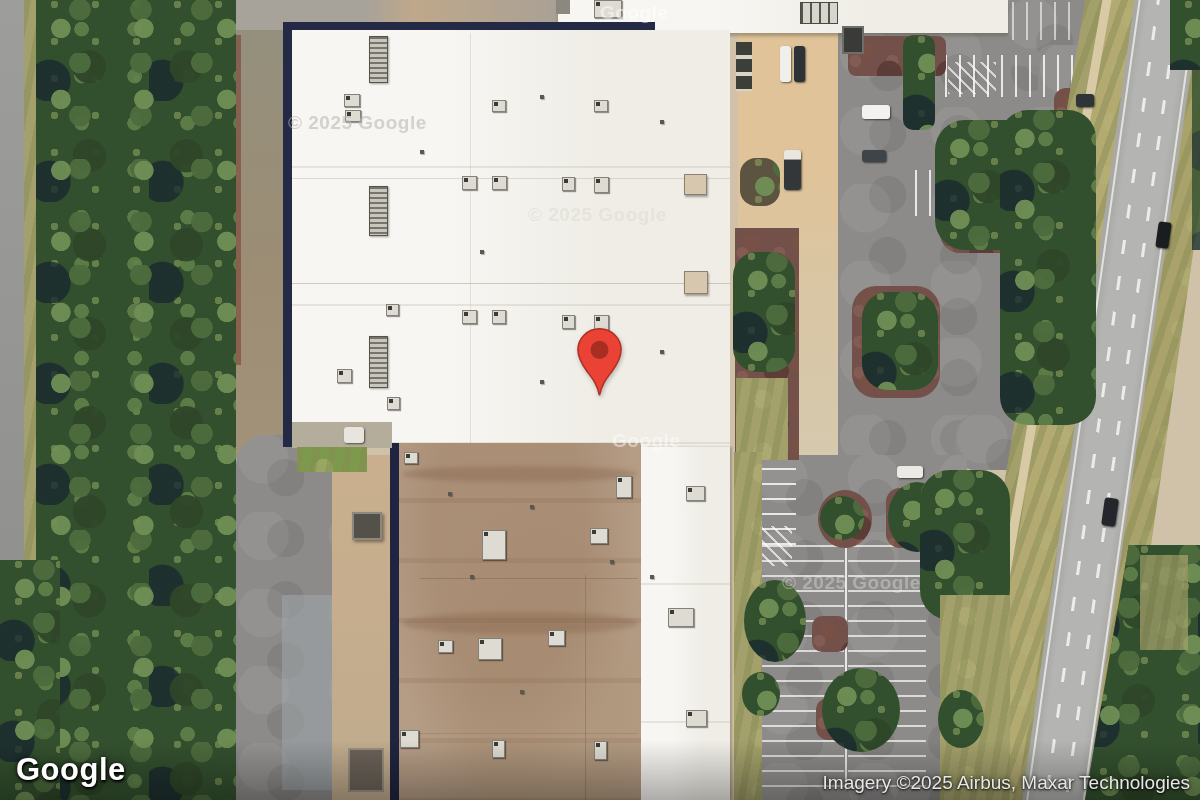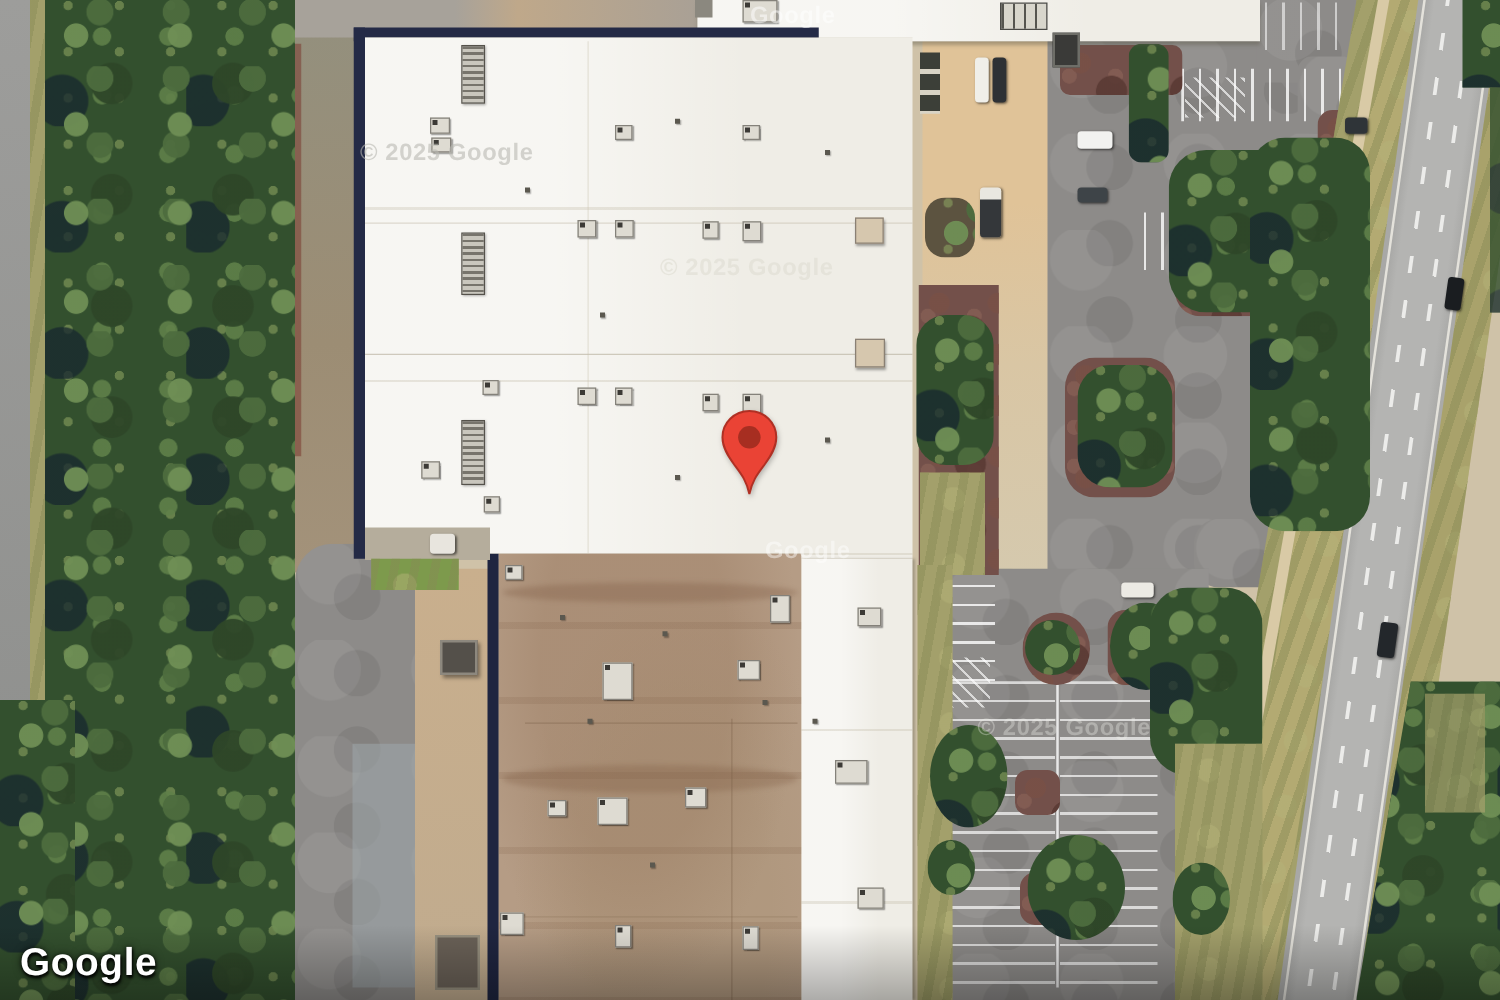--- a/index.html
+++ b/index.html
@@ -222,14 +222,15 @@
   <div class="wm" style="left:782px;top:572px;color:rgba(240,240,235,.35);">© 2025 Google</div>
 
   <div class="abs" style="left:0;top:740px;width:1200px;height:60px;background:linear-gradient(180deg,rgba(0,0,0,0),rgba(0,0,0,.3));"></div>
 
   <svg class="pin" viewBox="0 0 24 36">
     <path d="M12 0.5 C5.8 0.5 1 5.4 1 11.3 c0 4.2 2.3 7.7 4.7 11 2.9 3.9 5.1 6.5 6.3 12.2 1.2-5.7 3.4-8.3 6.3-12.2 2.4-3.3 4.7-6.8 4.7-11 C23 5.4 18.2 0.5 12 0.5 z" fill="#EA4335" stroke="#B03024" stroke-width="0.8"></path>
     <circle cx="12" cy="11.3" r="4.6" fill="#A72E21"></circle>
   </svg>
 
   <div class="logo">Google</div>
+  <div class="attr">Imagery ©2025 Airbus, Maxar Technologies</div>
 
 </div>
 
 </body></html>

